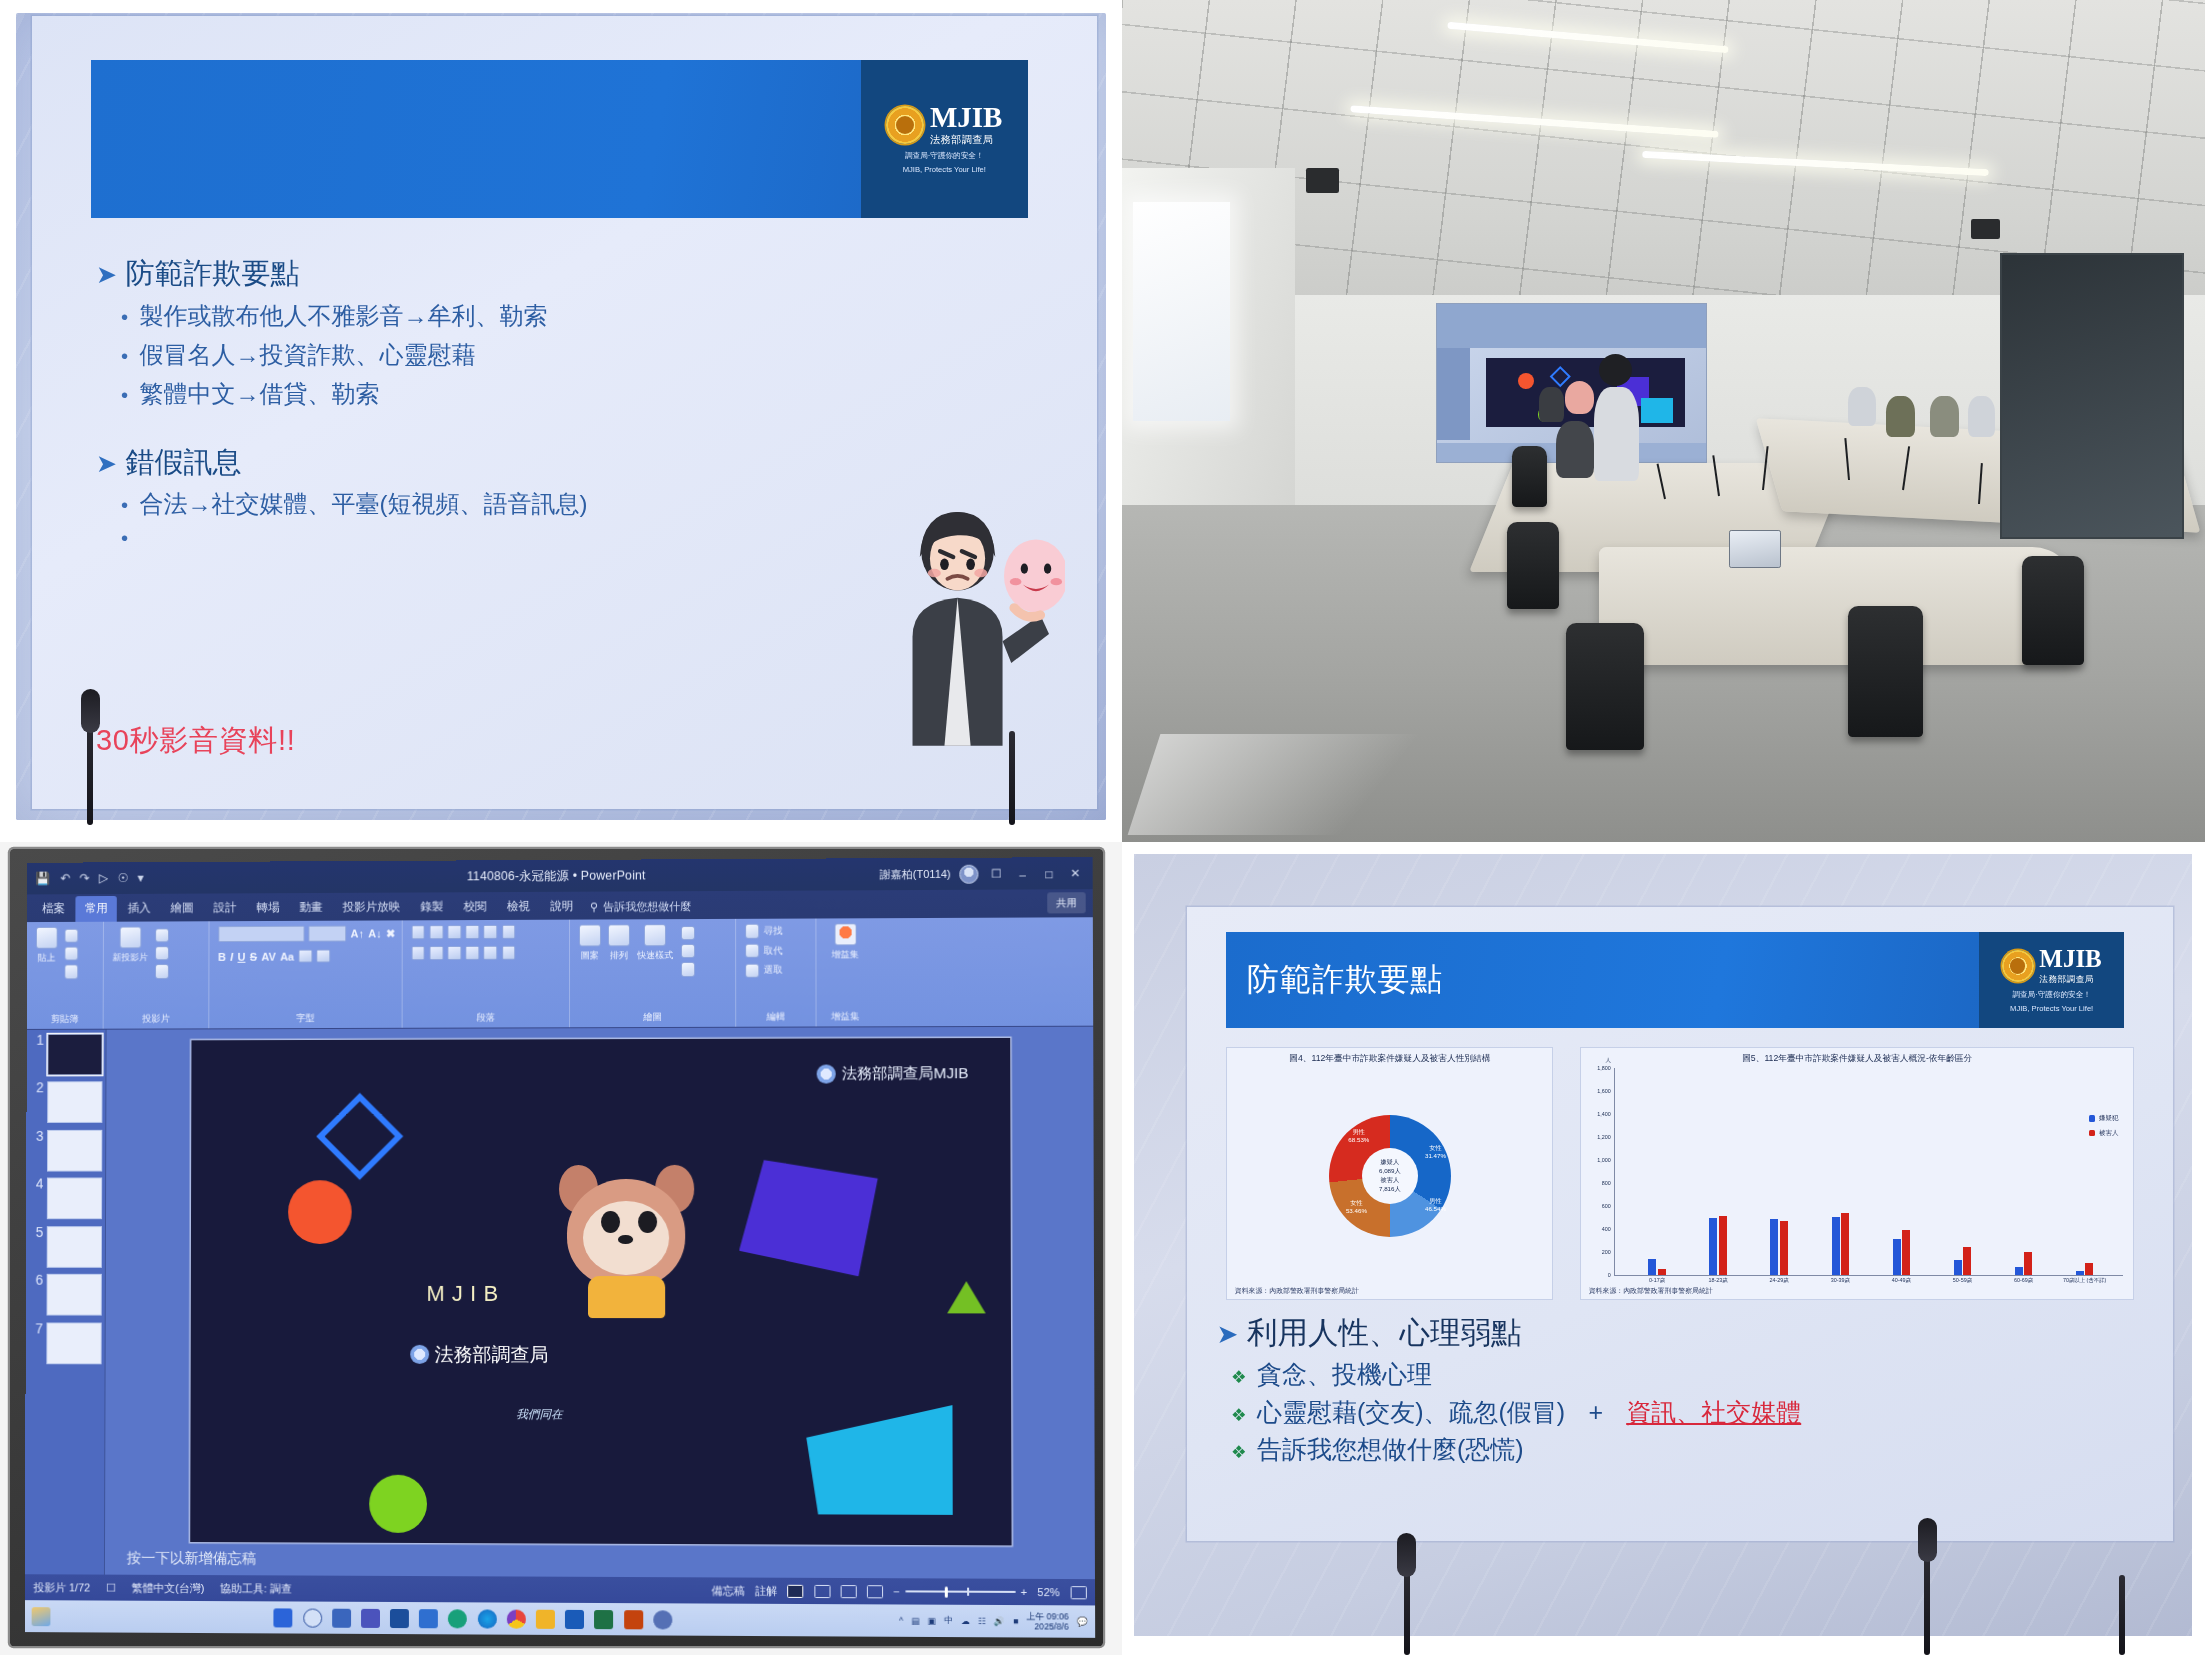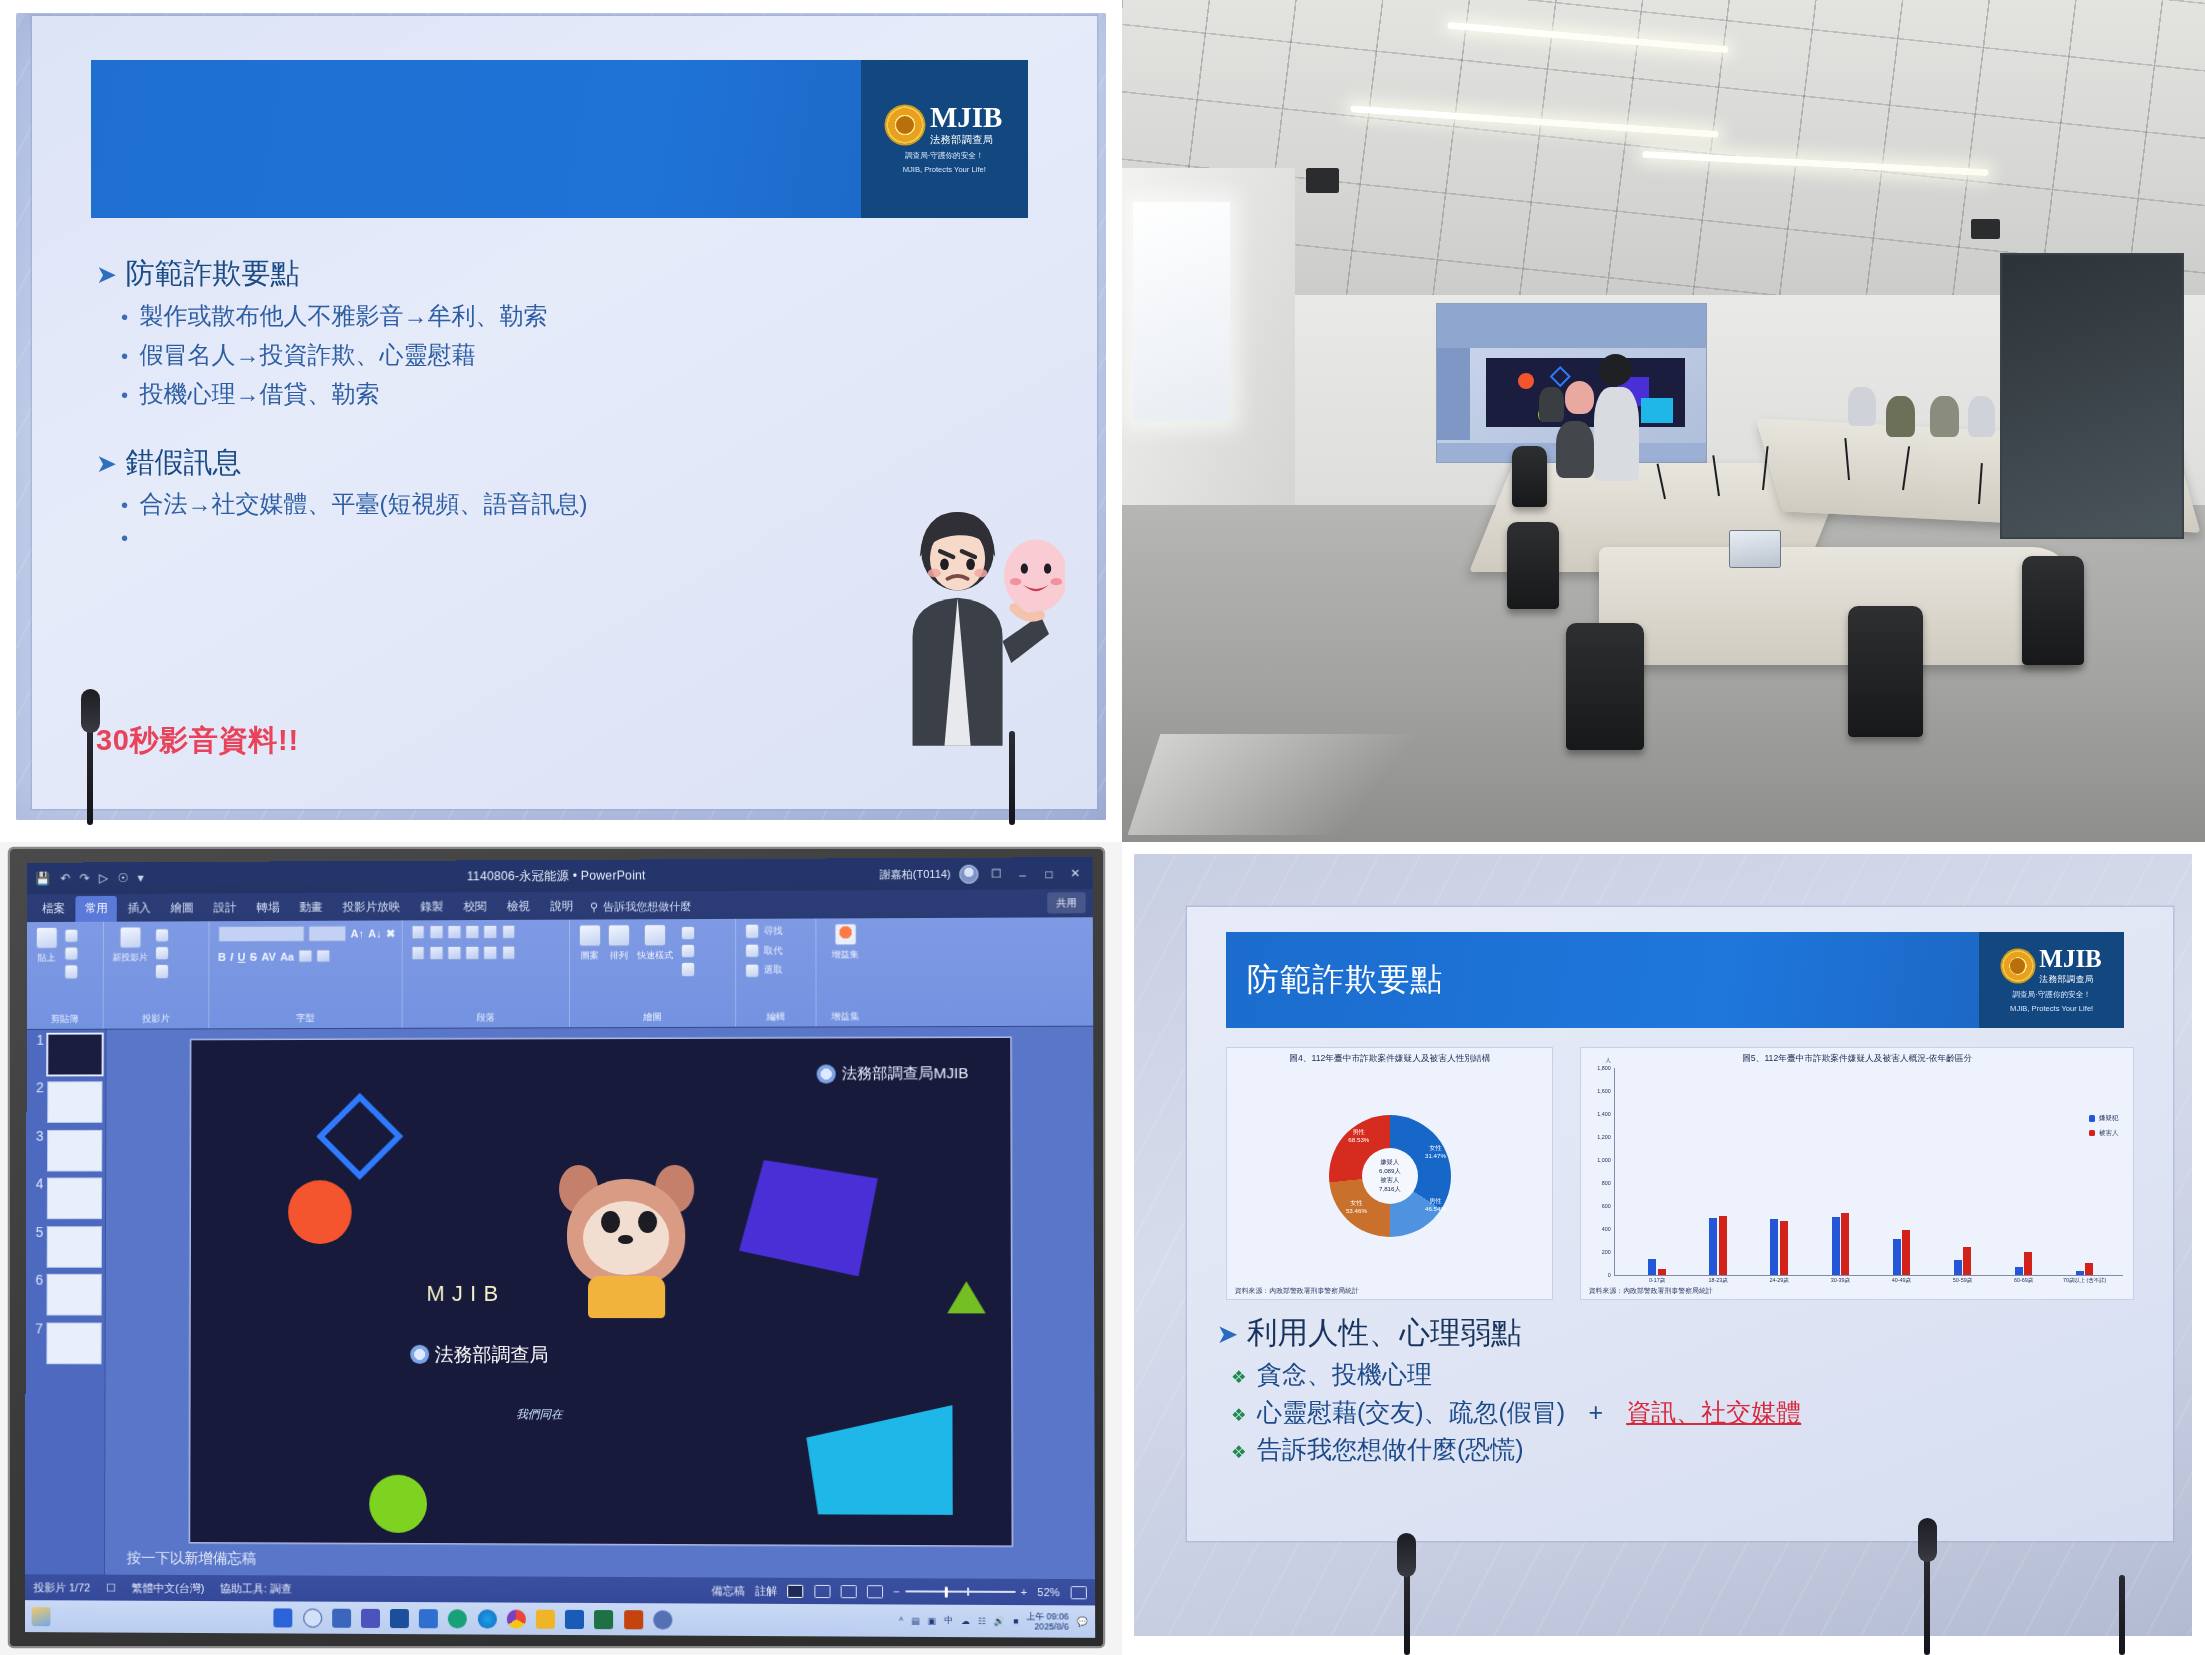--- a/index.html
+++ b/index.html
@@ -72,21 +72,21 @@
     color:#1a4b86; font-size:29px; margin:0 0 5.8px 0; display:flex; gap:8.7px; align-items:baseline;
   }
   .dk-h .arrow{ color:#2f6fc0; font-size:25px; }
   .dk-li{
     color:#2d5ea3; font-size:24px; margin:0 0 7.3px 25px; display:flex; gap:11.6px; align-items:baseline;
   }
   .dk-li .dot{ color:#3a6db5; font-size:20.3px; line-height:1; }
   .dk-gap{ height:25px; }
   .dk-red{
     position:absolute; left:6%; bottom:6%;
-    color:#e8435a; font-size:29px; font-weight:bold; letter-spacing:0.7px;
+    color:#e8435a; font-size:29px; font-weight:normal; letter-spacing:0.7px;
   }
   .mask-lady{
     position:absolute; right:3%; bottom:8%; width:167px; height:240px;
   }
   .mic-stand{
     position:absolute; bottom:-7.3px; width:5.8px; height:116px;
     background:linear-gradient(180deg,#2b2b33,#14141a); border-radius:2.9px;
   }
   .mic-head{
     position:absolute; width:19px; height:44px; border-radius:9.4px;
@@ -441,21 +441,21 @@
         <div class="dk-li">
             <span class="dot">•</span>
             <span>製作或散布他人不雅影音→牟利、勒索</span>
           </div>
         <div class="dk-li">
             <span class="dot">•</span>
             <span>假冒名人→投資詐欺、心靈慰藉</span>
           </div>
         <div class="dk-li">
             <span class="dot">•</span>
-            <span>投機心理→借貸、勒索</span>
+            <span>繁體中文→借貸、勒索</span>
           </div>
         <div class="dk-gap"></div>
         <div class="dk-h">
           <span class="arrow">➤</span>
           <span>錯假訊息</span>
         </div>
         <div class="dk-li">
             <span class="dot">•</span>
             <span>合法→社交媒體、平臺(短視頻、語音訊息)</span>
           </div>

